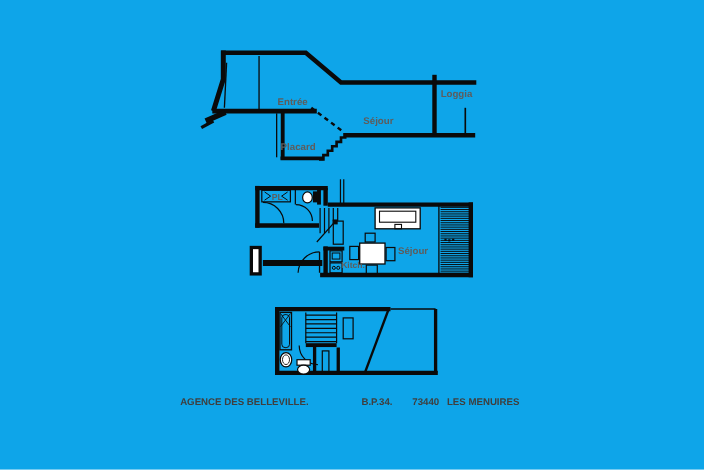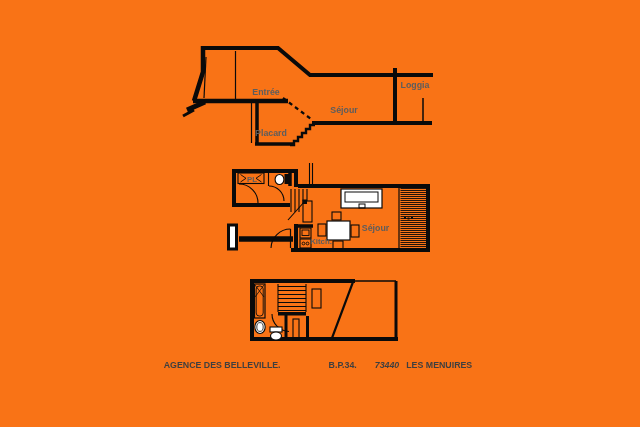--- a/index.html
+++ b/index.html
@@ -1,28 +1,28 @@
 <!DOCTYPE html>
 <html><head>
 <meta charset="utf-8">
 <style>
   html,body{margin:0;padding:0;background:#ffffff;}
-  .stage{position:relative;width:640px;height:427px;background:#f97316;overflow:hidden;
+  .stage{position:relative;width:640px;height:427px;background:#0ea5e9;overflow:hidden;
          font-family:"Liberation Sans",sans-serif;}
   svg{position:absolute;left:0;top:0;}
   svg path, svg line, svg rect, svg ellipse, svg circle{stroke:#0a0a0a;fill:none;}
   .fillink{fill:#0a0a0a;stroke:none;}
   .fillwhite{fill:#ffffff;}
   .lbl{font-family:"Liberation Sans",sans-serif;font-size:8.8px;font-weight:700;
        fill:#5d5d5d;stroke:none;}
   .lbl-sm{font-size:7.8px;}
   .footer{position:absolute;top:360px;left:12px;width:612px;color:#3f3f3f;}
   .f1{display:flex;justify-content:center;align-items:baseline;
       font:700 8.8px "Liberation Sans",sans-serif;white-space:nowrap;}
-  .f1 .g20{margin-right:20px;} .f1 .g18{margin-right:18px;padding-left:28px;} .f1 .g7{margin-right:7px;font-style:italic;}
+  .f1 .g20{margin-right:20px;} .f1 .g18{margin-right:18px;padding-left:28px;} .f1 .g7{margin-right:7px;}
   .f2{text-align:center;font:700 8.8px "Liberation Sans",sans-serif;margin-top:2px;}
 </style>
 </head>
 <body>
 
 <div class="stage">
 
 <svg width="640" height="427" viewBox="0 0 640 427">
 
   <g>

